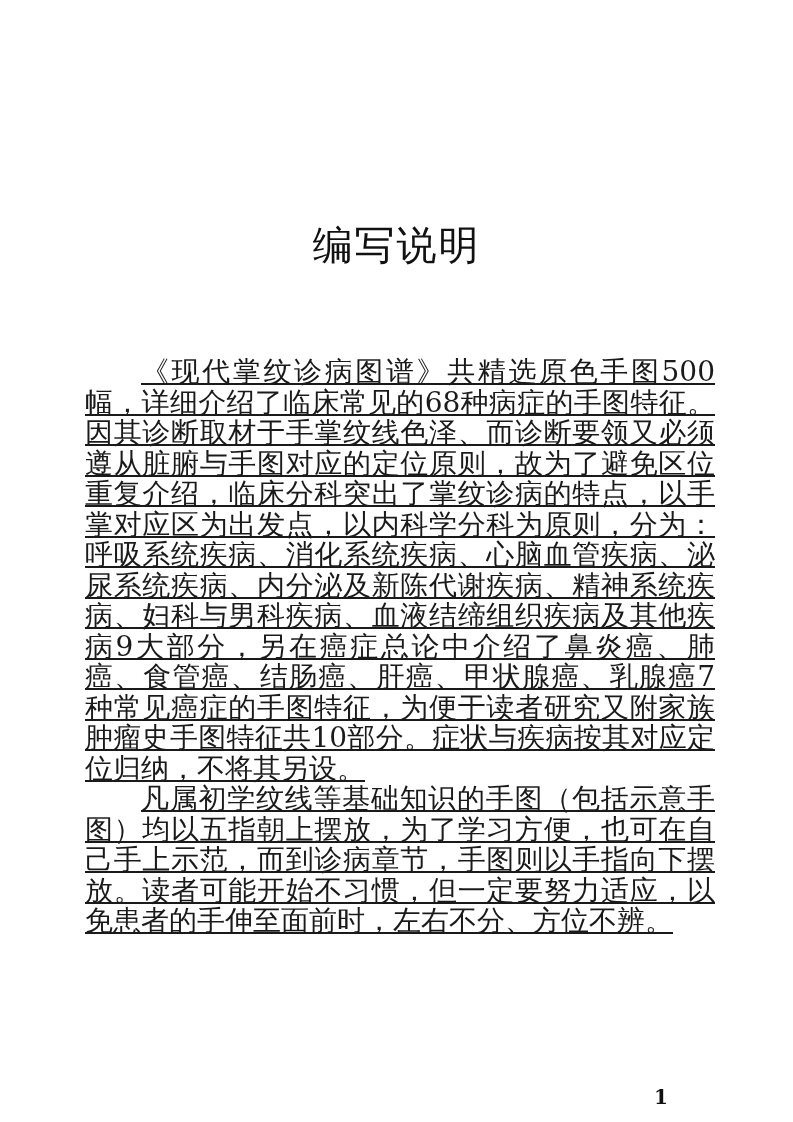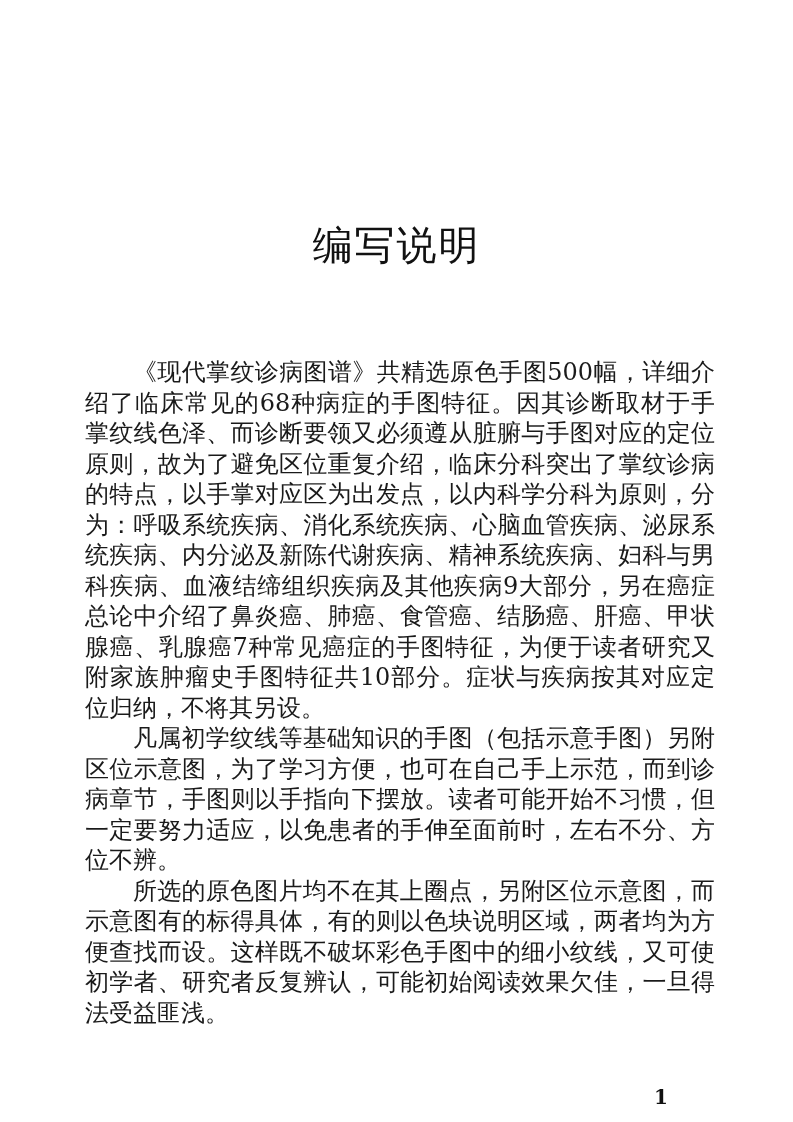--- a/index.html
+++ b/index.html
@@ -5,33 +5,32 @@
   html, body { margin: 0; padding: 0; background: #ffffff; }
   body { width: 793px; height: 1122px; position: relative; overflow: hidden; color: #111; }
   .page { position: absolute; left: 0; top: 0; width: 722px; height: 1122px; background: #fff; }
   .title {
     position: absolute; left: 0; width: 793px; top: 220px;
     text-align: center; font-family: "DejaVu Serif", serif;
     font-size: 40px; letter-spacing: 2px; color: #111; line-height: 50px;
   }
   .body-text {
     position: absolute; left: 85px; top: 357px; width: 630px;
-    font-family: "DejaVu Serif", serif; font-size: 24px;
-    line-height: 30.5px; color: #1a1a1a; text-align: justify;
+    font-family: "DejaVu Serif", serif; font-size: 28px;
+    line-height: 30.5px; color: #1a1a1a; text-align: justify; text-decoration: underline;
   }
   .para { margin: 0; text-indent: 2em; }
   .folio {
     position: absolute; left: 654px; top: 1085px;
     font-family: "DejaVu Serif", serif; font-size: 20px; font-weight: bold; color: #111;
   }
 </style>
 </head>
 <body>
 
 <div class="page">
   <div class="title">编写说明</div>
   <div class="body-text">
     <p class="para">《现代掌纹诊病图谱》共精选原色手图500幅，详细介绍了临床常见的68种病症的手图特征。因其诊断取材于手掌纹线色泽、而诊断要领又必须遵从脏腑与手图对应的定位原则，故为了避免区位重复介绍，临床分科突出了掌纹诊病的特点，以手掌对应区为出发点，以内科学分科为原则，分为：呼吸系统疾病、消化系统疾病、心脑血管疾病、泌尿系统疾病、内分泌及新陈代谢疾病、精神系统疾病、妇科与男科疾病、血液结缔组织疾病及其他疾病9大部分，另在癌症总论中介绍了鼻炎癌、肺癌、食管癌、结肠癌、肝癌、甲状腺癌、乳腺癌7种常见癌症的手图特征，为便于读者研究又附家族肿瘤史手图特征共10部分。症状与疾病按其对应定位归纳，不将其另设。</p>
-    <p class="para">凡属初学纹线等基础知识的手图（包括示意手图）另附区位示意图，为了学习方便，也可在自己手上示范，而到诊病章节，手图则以手指向下摆放。读者可能开始不习惯，但一定要努力适应，以免患者的手伸至面前时，左右不分、方位不辨。</p>
-    <p class="para">所选的原色图片均不在其上圈点，另附区位示意图，而示意图有的标得具体，有的则以色块说明区域，两者均为方便查找而设。这样既不破坏彩色手图中的细小纹线，又可使初学者、研究者反复辨认，可能初始阅读效果欠佳，一旦得法受益匪浅。</p>
+    <p class="para">凡属初学纹线等基础知识的手图（包括示意手图）均以五指朝上摆放，为了学习方便，也可在自己手上示范，而到诊病章节，手图则以手指向下摆放。读者可能开始不习惯，但一定要努力适应，以免患者的手伸至面前时，左右不分、方位不辨。</p>
   </div>
   <div class="folio">1</div>
 </div>
 
 </body></html>

